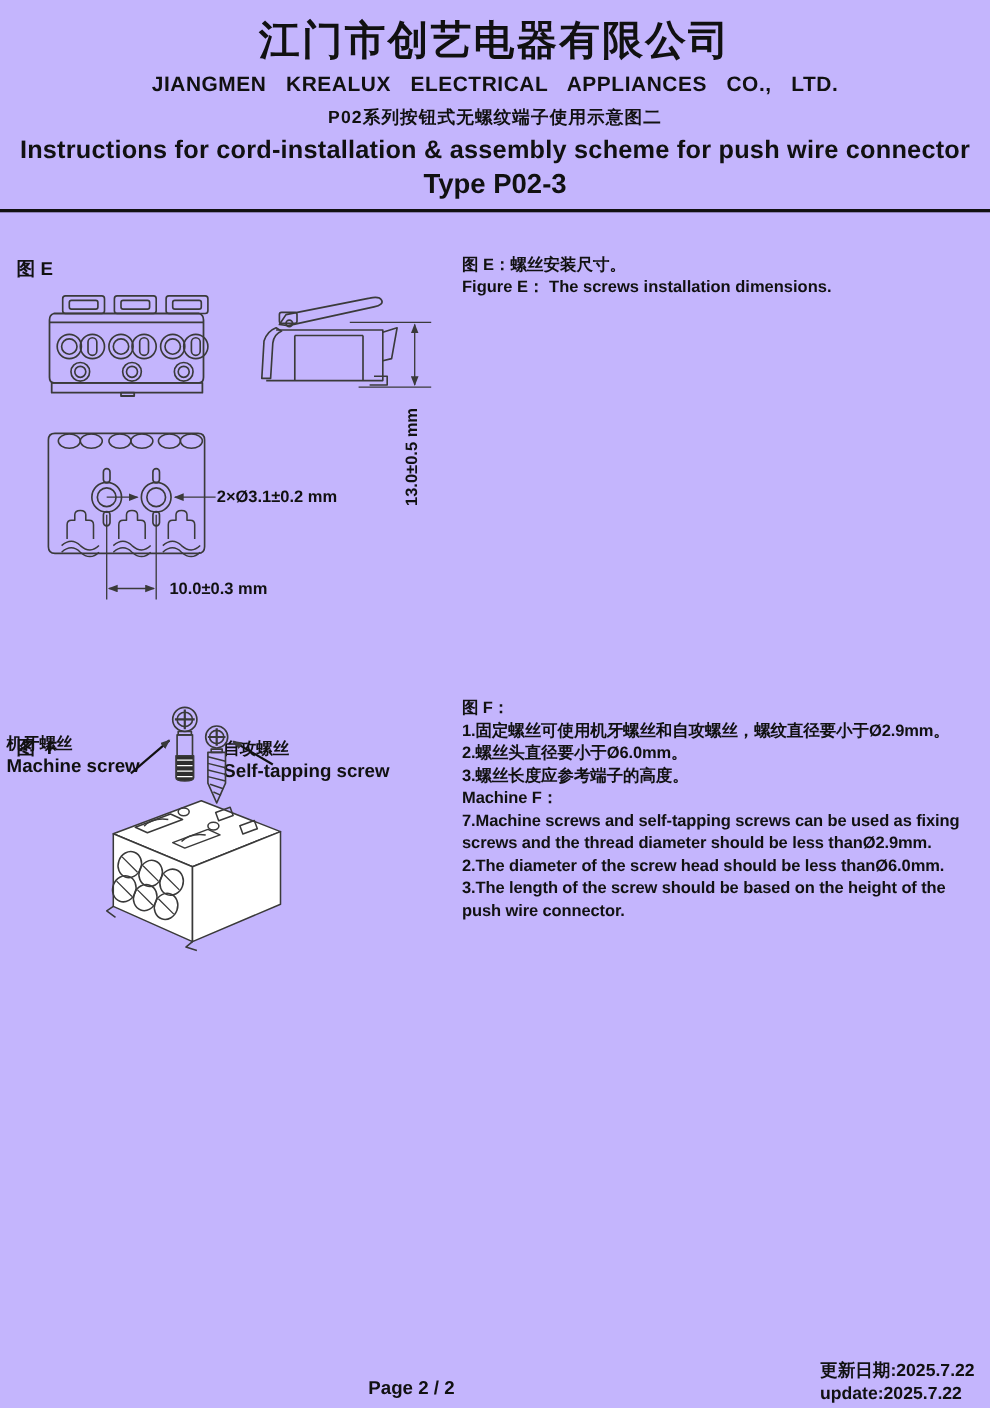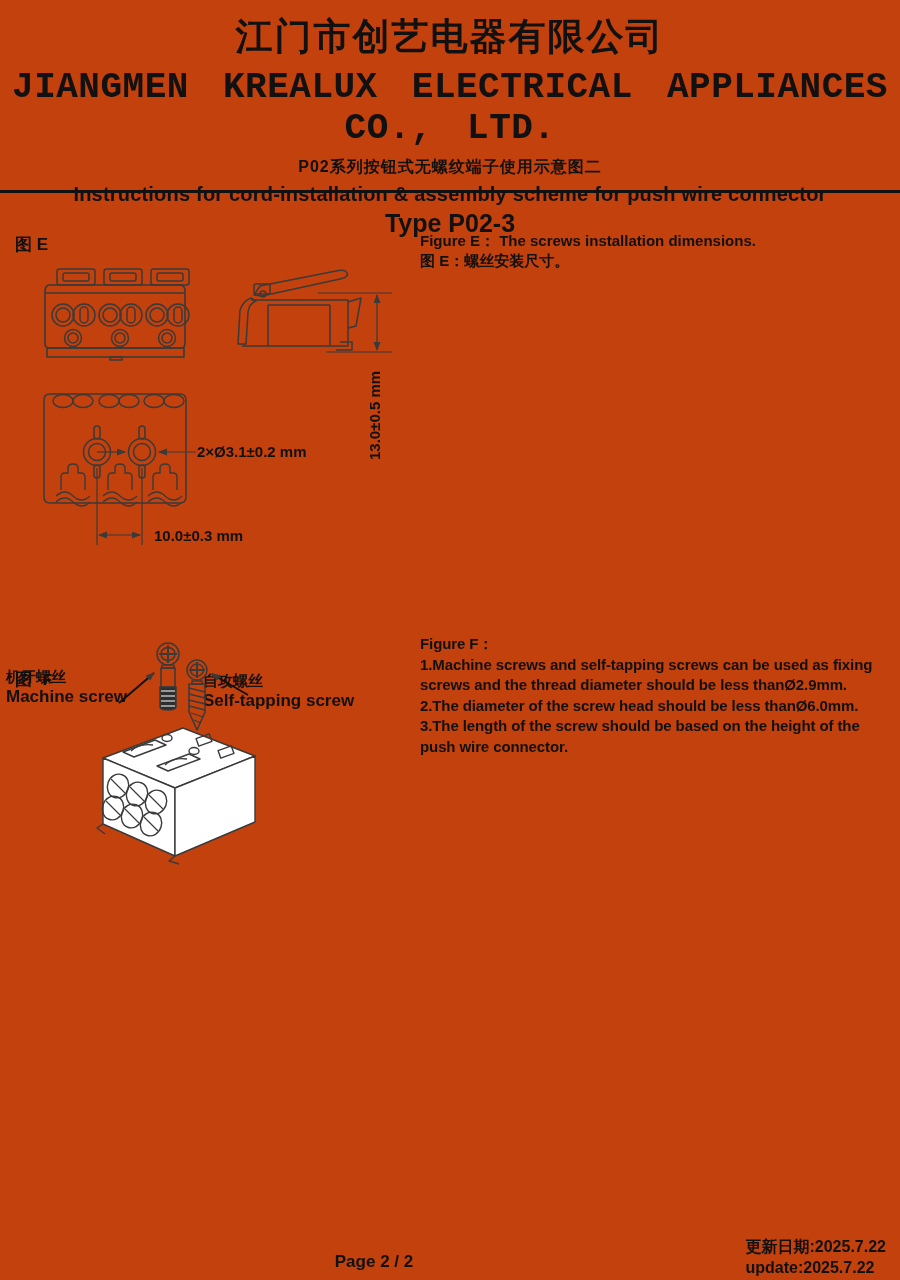--- a/index.html
+++ b/index.html
@@ -2,28 +2,28 @@
 <html><head>
 <meta charset="utf-8">
 <style>
   * { margin:0; padding:0; box-sizing:border-box; }
   html,body { background:#ffffff; }
   body {
     width:900px; height:1280px;
     font-family:"Liberation Sans","DejaVu Sans",sans-serif;
     color:#111;
   }
-  .page { position:relative; width:900px; height:1280px; background:#c2410c; overflow:hidden; }
+  .page { position:relative; width:900px; height:1280px; background:#c4b5fd; overflow:hidden; }
 
   
   .header { position:absolute; top:12px; left:0; width:900px; text-align:center; }
   .h-cn   { font-size:37px; font-weight:bold; letter-spacing:2px; }
-  .h-en   { font-size:36px; font-weight:bold; margin-top:5px; word-spacing:12px; letter-spacing:0.5px;font-family:Liberation Mono, monospace; }
+  .h-en   { font-size:19px; font-weight:bold; margin-top:5px; word-spacing:12px; letter-spacing:0.5px; }
   .p-cn   { font-size:16px; font-weight:bold; margin-top:8px; letter-spacing:1px; }
-  .p-en   { font-size:20px; font-weight:bold; margin-top:5px; letter-spacing:0.2px; }
+  .p-en   { font-size:23px; font-weight:bold; margin-top:5px; letter-spacing:0.2px; }
   .t-lbl  { font-size:25px; font-weight:bold; margin-top:3px; }
   .rule   { position:absolute; top:190px; left:0; width:900px; height:3px; background:#111; }
 
   
   .fig-label { position:absolute; font-size:17px; font-weight:bold; }
   .cap { position:absolute; font-size:15px; font-weight:bold; line-height:20px; }
   .dim { position:absolute; font-size:15px; font-weight:bold; white-space:nowrap; }
 
   #figE-label { left:15px;  top:233px; }
   #figE-cap   { left:420px; top:231px; width:460px; }
@@ -60,22 +60,22 @@
     <div class="h-en">JIANGMEN KREALUX ELECTRICAL APPLIANCES CO., LTD.</div>
     <div class="p-cn">P02系列按钮式无螺纹端子使用示意图二</div>
     <div class="p-en">Instructions for cord-installation &amp; assembly scheme for push wire connector</div>
     <div class="t-lbl">Type P02-3</div>
   </div>
   <div class="rule"></div>
 
   <div class="fig-label" id="figE-label">图 E</div>
 
   <div class="cap" id="figE-cap">
+    <div>图 E：螺丝安装尺寸。</div>
     <div>Figure E：  The screws installation dimensions.</div>
-    <div>图 E：螺丝安装尺寸。</div>
   </div>
 
   <svg id="figE-svg" width="370" height="300" viewBox="0 0 370 300">
     <defs>
       <marker id="ah-end" markerWidth="10" markerHeight="8" refX="8" refY="3.5" orient="auto" markerUnits="userSpaceOnUse">
         <path d="M0,0 L9,3.5 L0,7 Z" fill="#3a3a3a"></path>
       </marker>
       <marker id="ah-start" markerWidth="10" markerHeight="8" refX="8" refY="3.5" orient="auto-start-reverse" markerUnits="userSpaceOnUse">
         <path d="M0,0 L9,3.5 L0,7 Z" fill="#3a3a3a"></path>
       </marker>
@@ -266,22 +266,28 @@
         <path d="M96,139 L110,153 M115,147 L129,161 M134,155 L148,169 M91,161 L105,175 M110,169 L124,183 M129,177 L143,191" stroke-width="1.2"></path>
       </g>
 
       <path d="M88,184 l-6,4 l8,6" fill="none"></path>
       <path d="M160,216 l-6,5 l10,3" fill="none"></path>
     </g>
   </svg>
 
   <div class="cap" id="figF-cap">
     <div class="blk">
-      <div>Figure F：</div>
-      <div>1.Machine screws and self-tapping screws can be used as fixing screws and the thread diameter should be less thanØ2.9mm.</div>
+      <div>图 F：</div>
+      <div>1.固定螺丝可使用机牙螺丝和自攻螺丝，螺纹直径要小于Ø2.9mm。</div>
+      <div>2.螺丝头直径要小于Ø6.0mm。</div>
+      <div>3.螺丝长度应参考端子的高度。</div>
+    </div>
+    <div class="blk">
+      <div>Machine F：</div>
+      <div>7.Machine screws and self-tapping screws can be used as fixing screws and the thread diameter should be less thanØ2.9mm.</div>
       <div>2.The diameter of the screw head should be less thanØ6.0mm.</div>
       <div>3.The length of the screw should be based on the height of the push wire connector.</div>
     </div>
   </div>
 
   <div id="footer-page">Page 2 / 2</div>
   <div id="footer-update">
     <div>更新日期:2025.7.22</div>
     <div>update:2025.7.22</div>
   </div>

